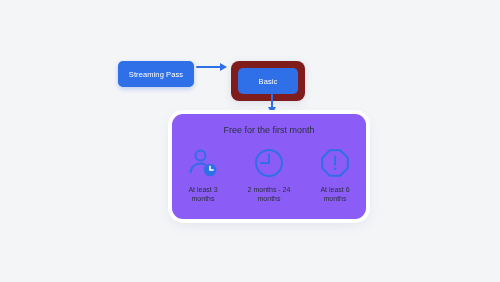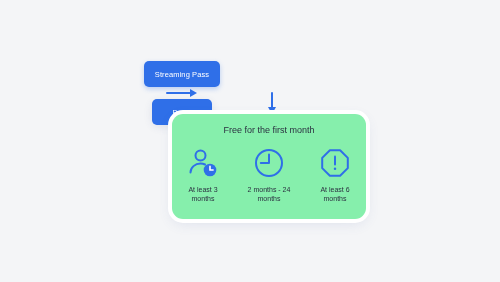--- a/index.html
+++ b/index.html
@@ -16,25 +16,24 @@
 
   #stage {
     position: relative;
     width: 500px;
     height: 282px;
   }
 
   
   #top-row {
     position: absolute;
-    left: 144px;
+    left: 118px;
     top: 61px;
     display: flex;
-    align-items: center;
-    flex-direction: column;
+    align-items: flex-start;
   }
 
   .pill {
     border-radius: 5px;
     color: #ffffff;
     font-size: 7.5px;
     letter-spacing: .1px;
     display: flex;
     align-items: center;
     justify-content: center;
@@ -73,21 +72,21 @@
     width: 0; height: 0;
     border-top: 4.5px solid transparent;
     border-bottom: 4.5px solid transparent;
     border-left: 7px solid #2f6fe8;
   }
 
   
   #plan-group {
     background: #7f1d1d;
     border-radius: 8px;
-    padding: 0;
+    padding: 7px;
     display: flex;
     gap: 4px;
     box-shadow: 0 2px 9px rgba(60,80,140,.13);
   }
 
   #basic-button {
     width: 60px;
     height: 26px;
     background: #2f6fe8;
   }
@@ -124,21 +123,21 @@
     border-top: 7px solid #2f6fe8;
   }
 
   
   #info-card {
     position: absolute;
     left: 172px;
     top: 114px;
     width: 194px;
     height: 105px;
-    background: #86efac;
+    background: #8b5cf6;
     border-radius: 11px;
     box-shadow: 0 0 0 4px #ffffff, 0 4px 14px rgba(70,95,160,.14);
     box-sizing: border-box;
     padding-top: 11px;
   }
 
   #card-heading {
     text-align: center;
     font-size: 9px;
     color: #2b3040;

